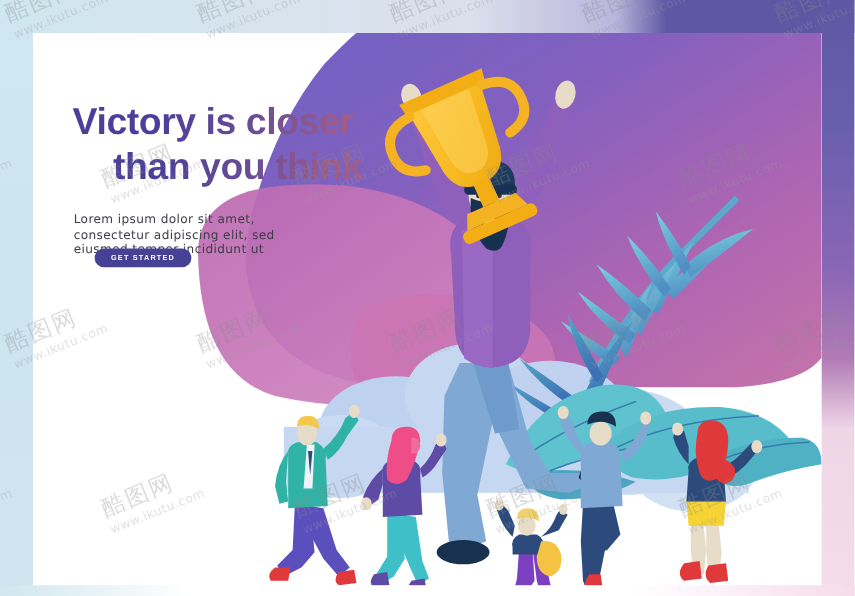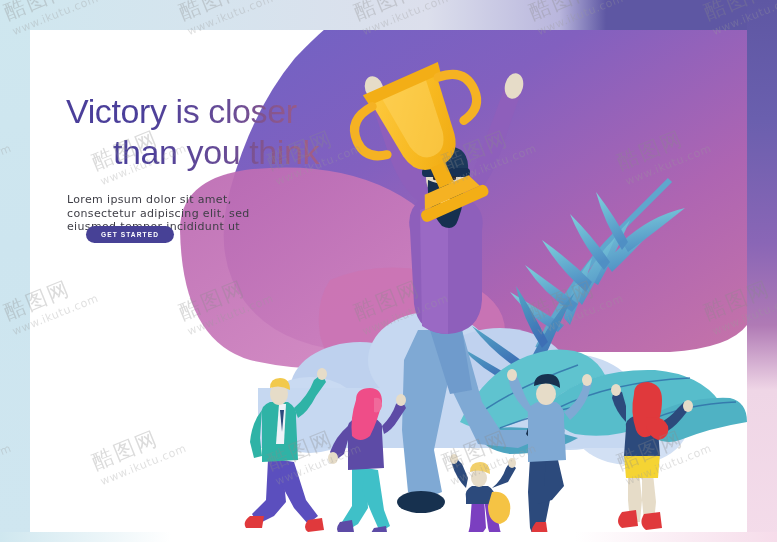--- a/index.html
+++ b/index.html
@@ -13,21 +13,21 @@
   .band-left{position:absolute;left:0;top:0;width:30px;height:542px;
     background:linear-gradient(180deg,#cfe7ef 0%,#cde5ef 45%,#cfe6f0 100%);}
   .band-right{position:absolute;right:0;top:0;width:30px;height:542px;
     background:linear-gradient(180deg,#5e57a3 0%,#6a5fae 22%,#8a66b6 45%,#b07ab5 60%,#efd6e6 72%,#f4dcea 100%);}
   .band-bottom{position:absolute;left:0;bottom:0;width:777px;height:10px;
     background:linear-gradient(90deg,#cfe7ef 0%,#ffffff 22%,#ffffff 74%,#f6dcea 100%);}
   .inner-card{position:absolute;left:30px;top:30px;width:717px;height:512px;background:#ffffff;overflow:hidden;}
 
   
   .headline{position:absolute;left:36px;top:38px;width:300px;
-    font-size:34px;line-height:41px;font-weight:normal;letter-spacing:-.4px;
+    font-size:34px;line-height:41px;font-weight:bold;letter-spacing:-.4px;
     background:linear-gradient(95deg,#4b3f9a 0%,#4b3f9a 26%,#6a4d96 55%,#9d5c86 78%,#a8608a 100%);
     -webkit-background-clip:text;background-clip:text;color:transparent;
     -webkit-text-fill-color:transparent;}
   .headline .l2{display:block;text-align:center;}
   .body-copy{position:absolute;left:37px;top:152px;width:200px;
     font-size:11px;line-height:13.5px;color:#3e3e46;letter-spacing:.35px;
     font-family:"DejaVu Sans",sans-serif;}
   .cta{position:absolute;left:56px;top:196px;width:88px;height:17px;
     background:#474196;border-radius:9px;color:#fff;font-size:6.6px;font-weight:bold;
     letter-spacing:1.1px;display:flex;align-items:center;justify-content:center;

